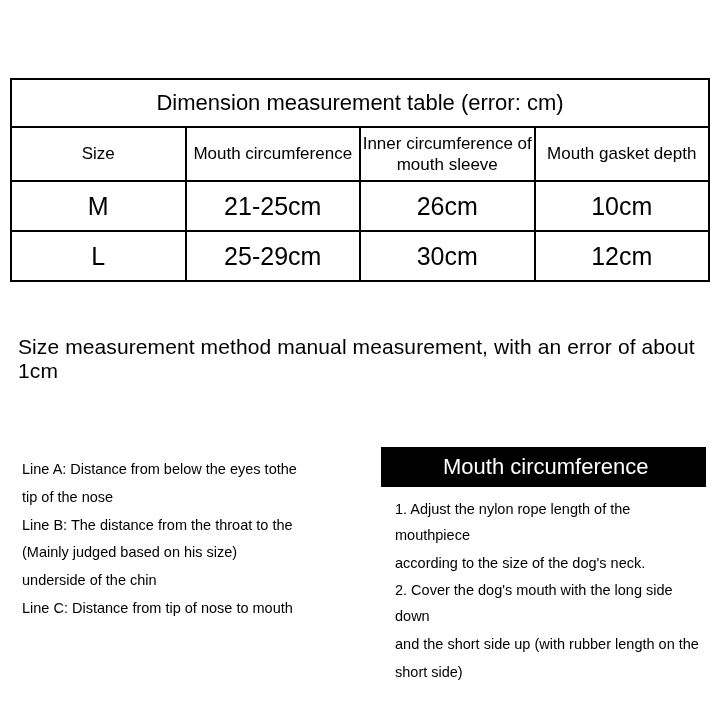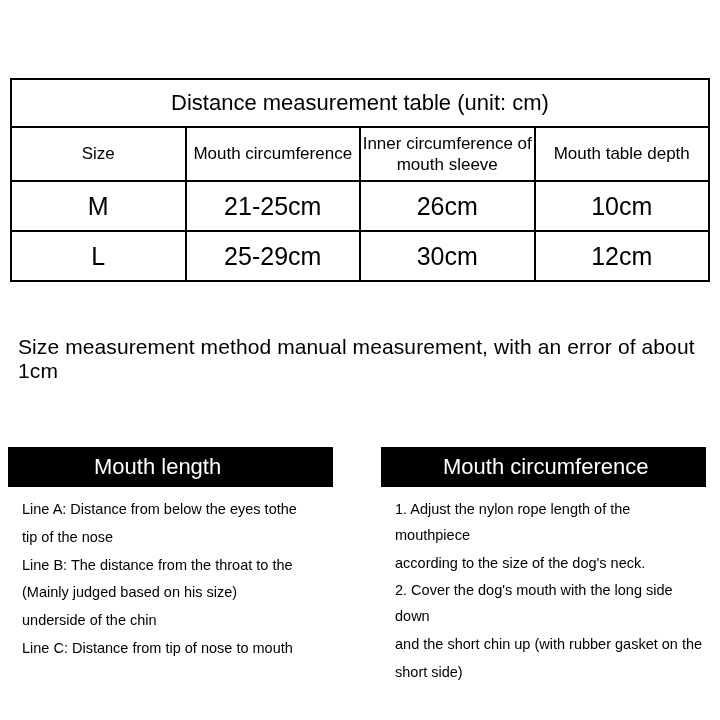--- a/index.html
+++ b/index.html
@@ -94,60 +94,59 @@
     margin: 0 0 2px 8px;
   }
 </style>
 </head>
 <body>
 
 <div class="table-wrap">
   <table class="dim-table">
     <tbody>
       <tr>
-        <td class="title-cell" colspan="4">Distance measurement table (unit: cm)</td>
+        <td class="title-cell" colspan="4">Dimension measurement table (error: cm)</td>
       </tr>
       <tr>
         <td class="head-cell col-size">Size</td>
         <td class="head-cell col-mouth">Mouth circumference</td>
         <td class="head-cell col-inner">Inner circumference of mouth sleeve</td>
-        <td class="head-cell col-depth">Mouth table depth</td>
+        <td class="head-cell col-depth">Mouth gasket depth</td>
       </tr>
       <tr>
         <td class="body-cell">M</td>
         <td class="body-cell">21-25cm</td>
         <td class="body-cell">26cm</td>
         <td class="body-cell">10cm</td>
       </tr>
       <tr>
         <td class="body-cell">L</td>
         <td class="body-cell">25-29cm</td>
         <td class="body-cell">30cm</td>
         <td class="body-cell">12cm</td>
       </tr>
     </tbody>
   </table>
 </div>
 
 <div class="note">Size measurement method manual measurement, with an error of about 1cm</div>
 
 <div class="panel panel-left">
-  <div class="panel-head">Mouth length</div>
   <div class="panel-body">
     <p>Line A: Distance from below the eyes tothe</p>
     <p>tip of the nose</p>
     <p>Line B: The distance from the throat to the</p>
     <p>(Mainly judged based on  his size)</p>
     <p>underside of the chin</p>
     <p>Line C: Distance from tip of nose to mouth</p>
   </div>
 </div>
 
 <div class="panel panel-right">
   <div class="panel-head">Mouth circumference</div>
   <div class="panel-body">
     <p>1. Adjust the nylon rope length of the mouthpiece</p>
     <p>according to the size of the dog's neck.</p>
     <p>2. Cover the dog's mouth with the long side down</p>
-    <p>and the short chin up (with rubber gasket on the</p>
+    <p>and the short side up (with rubber length on the</p>
     <p>short side)</p>
   </div>
 </div>
 
 </body></html>

